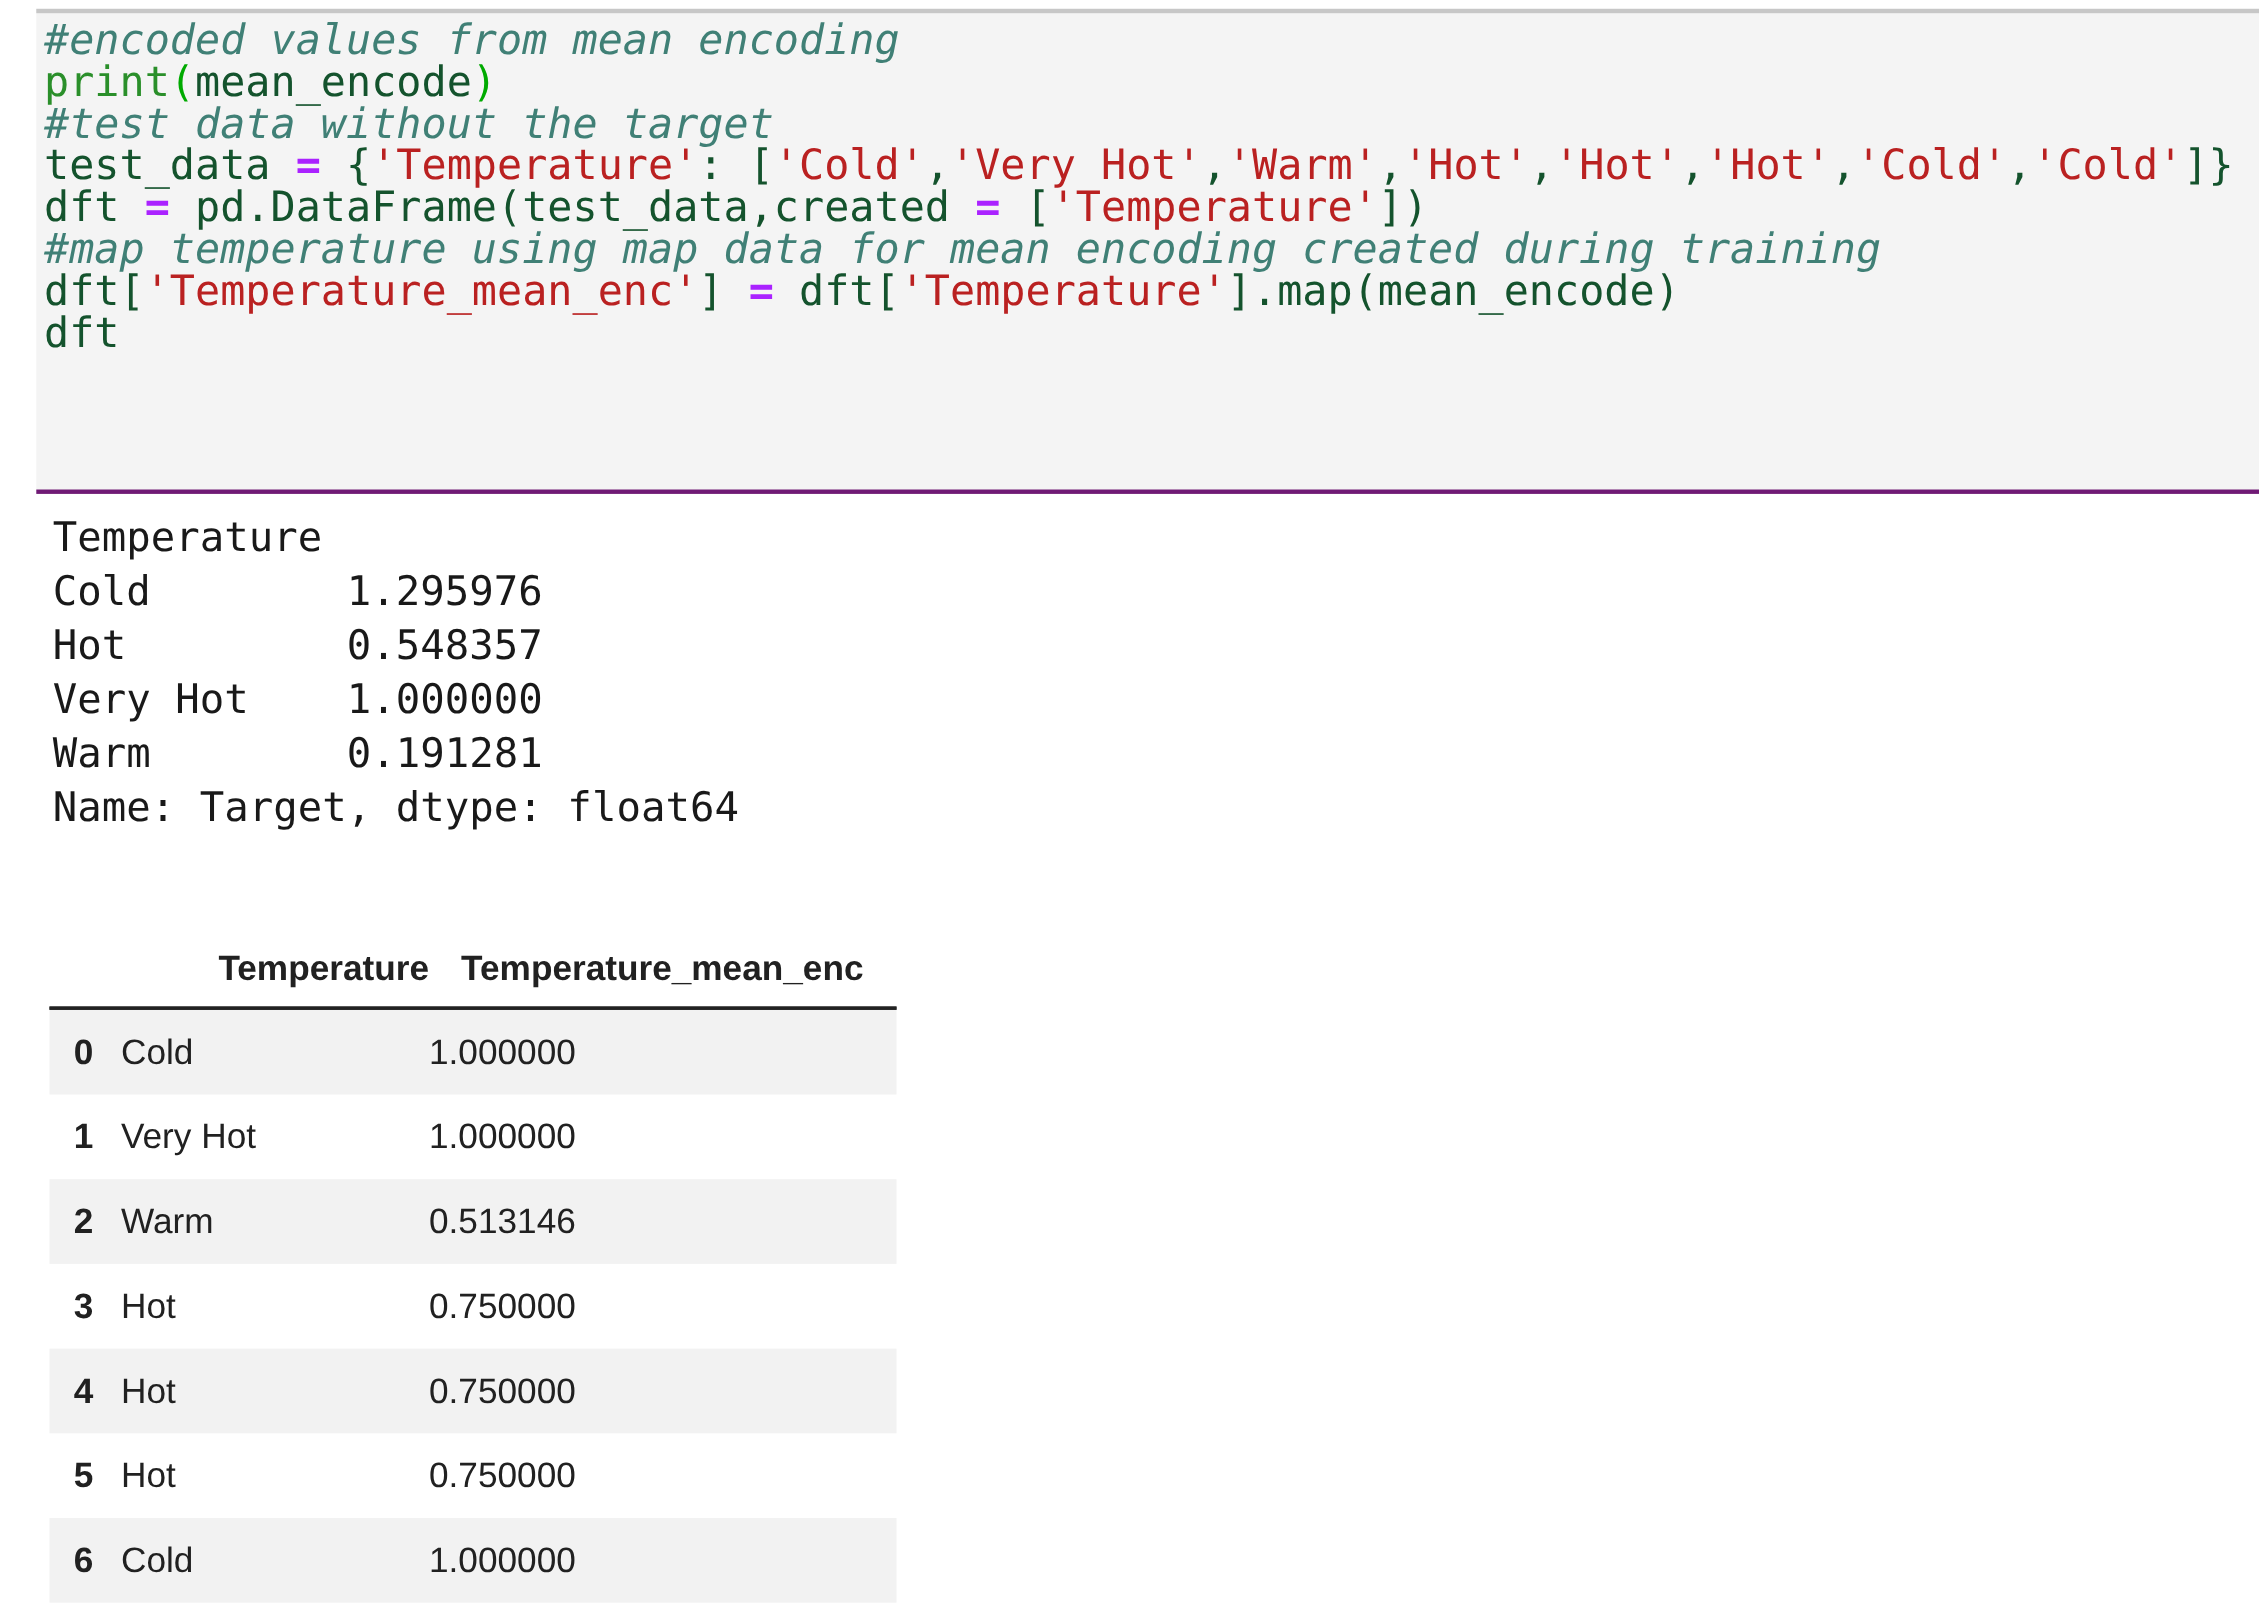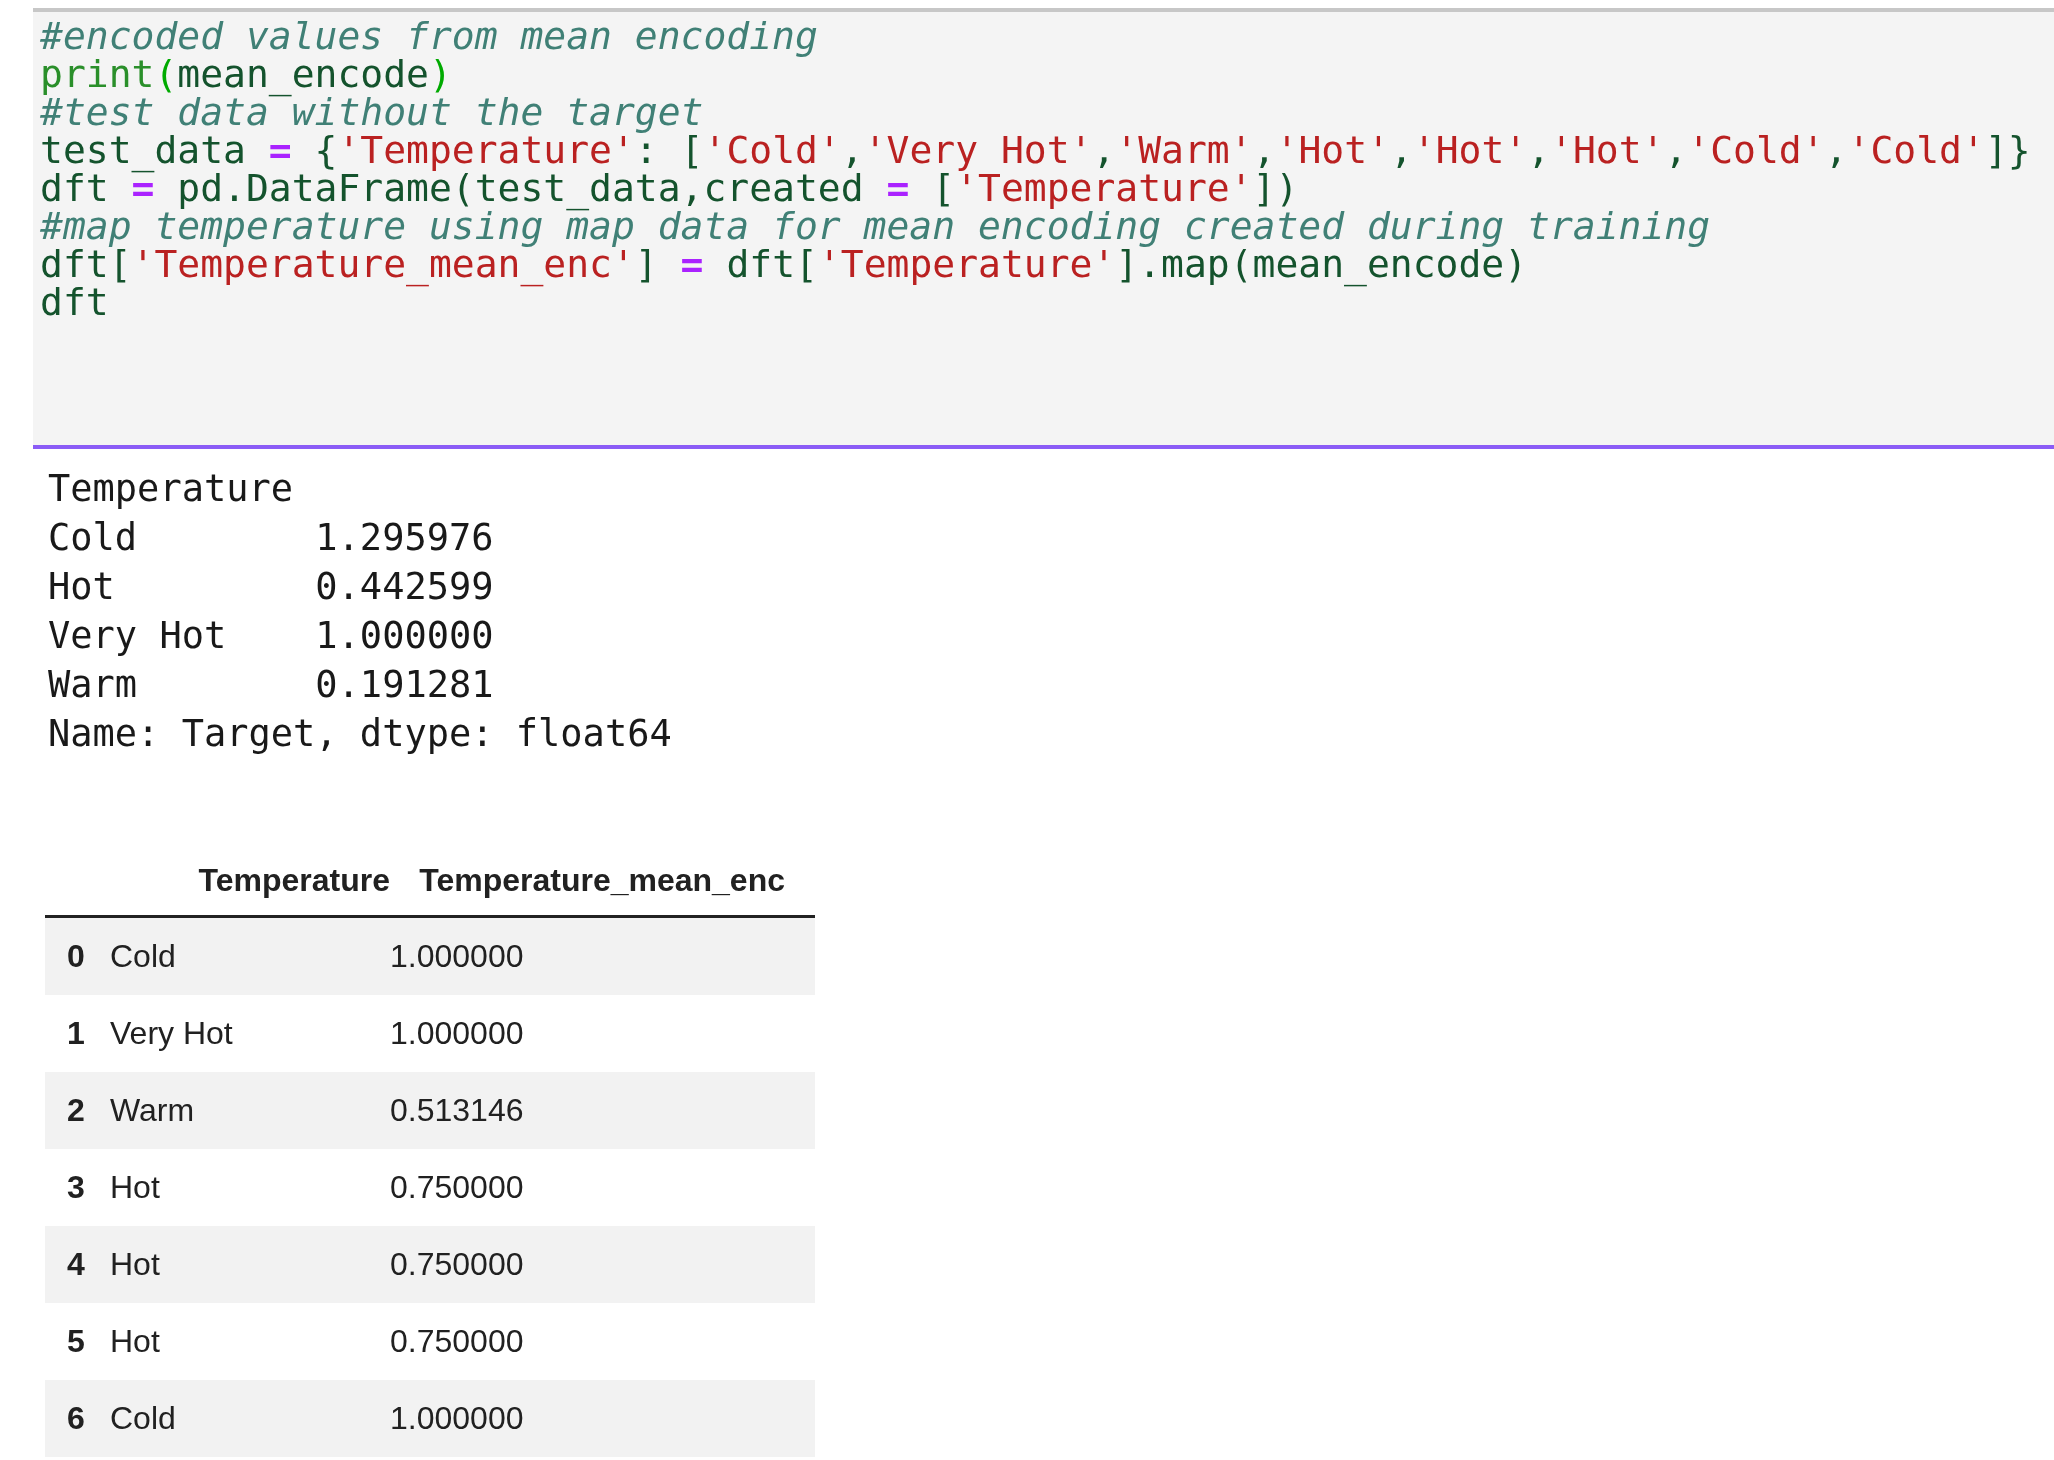--- a/index.html
+++ b/index.html
@@ -18,21 +18,21 @@
   
   .code-cell {
     position: absolute;
     left: 33px;
     top: 8px;
     width: 2021px;
     height: 441px;
     box-sizing: border-box;
     background: #f4f4f4;
     border-top: 4px solid #c7c7c7;
-    border-bottom: 4px solid #8b5cf6;
+    border-bottom: 4px solid #701a75;
     padding: 5px 0 0 7px;
     font-family: "DejaVu Sans Mono", monospace;
     font-size: 38px;
     line-height: 38px;
     color: #1c1c1c;
     overflow: hidden;
   }
   .code-line { white-space: pre; }
   .tok-pl  { color: #14532d; }
   .tok-com { color: var(--c-comment, #408076); font-style: italic; }
@@ -102,21 +102,21 @@
     <div class="code-line"><span class="tok-pl">test_data </span><span class="tok-op">=</span><span class="tok-pl"> {</span><span class="tok-str">'Temperature'</span><span class="tok-pl">: [</span><span class="tok-str">'Cold'</span><span class="tok-pl">,</span><span class="tok-str">'Very Hot'</span><span class="tok-pl">,</span><span class="tok-str">'Warm'</span><span class="tok-pl">,</span><span class="tok-str">'Hot'</span><span class="tok-pl">,</span><span class="tok-str">'Hot'</span><span class="tok-pl">,</span><span class="tok-str">'Hot'</span><span class="tok-pl">,</span><span class="tok-str">'Cold'</span><span class="tok-pl">,</span><span class="tok-str">'Cold'</span><span class="tok-pl">]}</span></div>
     <div class="code-line"><span class="tok-pl">dft </span><span class="tok-op">=</span><span class="tok-pl"> pd.DataFrame(test_data,created </span><span class="tok-op">=</span><span class="tok-pl"> [</span><span class="tok-str">'Temperature'</span><span class="tok-pl">])</span></div>
     <div class="code-line"><span class="tok-com">#map temperature using map data for mean encoding created during training</span></div>
     <div class="code-line"><span class="tok-pl">dft[</span><span class="tok-str">'Temperature_mean_enc'</span><span class="tok-pl">] </span><span class="tok-op">=</span><span class="tok-pl"> dft[</span><span class="tok-str">'Temperature'</span><span class="tok-pl">].map(mean_encode)</span></div>
     <div class="code-line"><span class="tok-pl">dft</span></div>
   </div>
 
 <div class="stream-output">
     <div class="stream-line">Temperature</div>
     <div class="stream-line">Cold        1.295976</div>
-    <div class="stream-line">Hot         0.442599</div>
+    <div class="stream-line">Hot         0.548357</div>
     <div class="stream-line">Very Hot    1.000000</div>
     <div class="stream-line">Warm        0.191281</div>
     <div class="stream-line">Name: Target, dtype: float64</div>
   </div>
 
 <table class="df-table">
   <colgroup>
     <col class="c-index">
     <col class="c-temp">
     <col class="c-enc">

